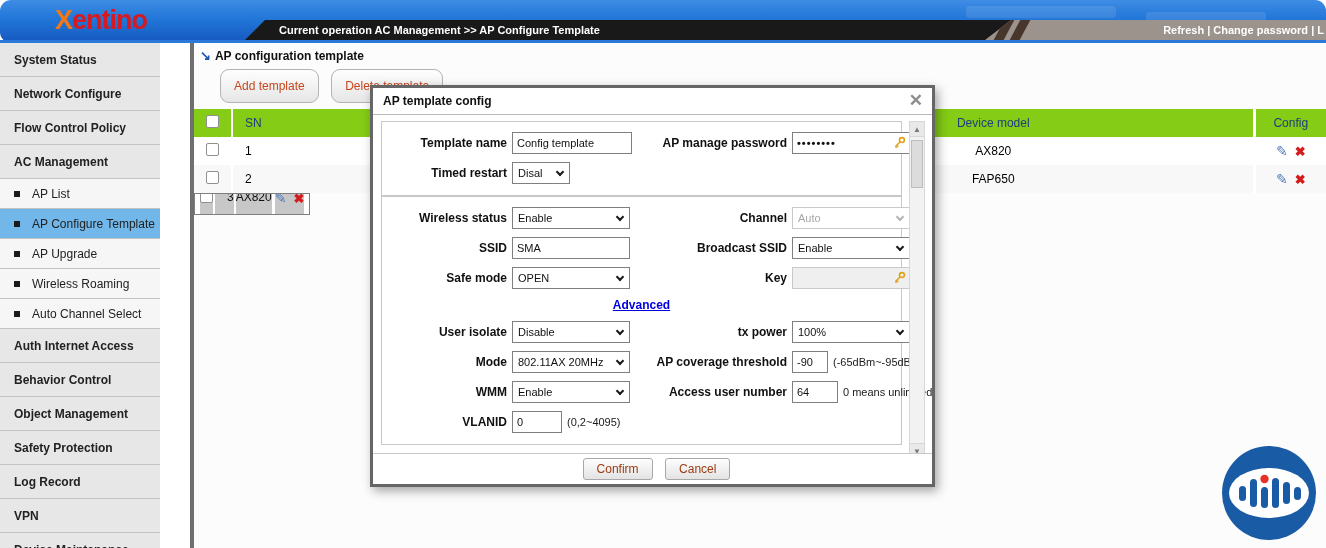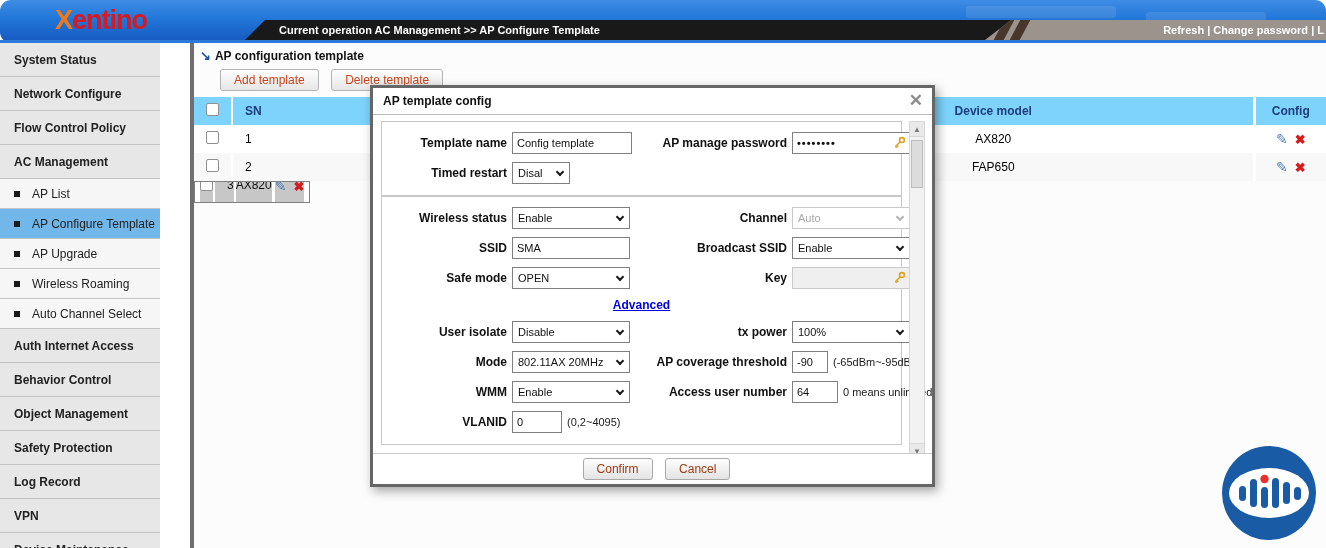--- a/index.html
+++ b/index.html
@@ -35,25 +35,25 @@
   .side-item.sub { height:30px; background:#f6f6f6; padding-left:14px; }
   .side-item.sub .bullet { width:6px; height:6px; background:#1a1a1a; margin-right:12px; flex:0 0 auto; }
   .side-item.active { background:#72b7ea; }
 
   
   .content { position:absolute; top:43px; left:194px; right:0; bottom:0; background:#fcfcfc; }
   .page-title { padding:5px 0 3px 6px; font-size:12px; font-weight:bold; color:#111; display:flex; align-items:center; }
   .pt-icon { color:#1a56b0; font-weight:bold; font-size:13px; margin-right:4px; }
   .toolbar { padding:3px 0 6px 26px; }
   .btn { display:inline-block; font-size:12px; color:#c8441c; background:linear-gradient(180deg,#fefefe,#e6e6e6);
-    border:1px solid #b3b3b3; border-radius:3px; padding:3px 13px; margin-right:8px; cursor:pointer; }
+    border:1px solid #b3b3b3; border-radius:9px; padding:9px 13px; margin-right:8px; cursor:pointer; }
 
   table.grid { width:100%; border-collapse:collapse; table-layout:fixed; }
   .grid td { height:28px; font-size:12px; vertical-align:middle; }
-  .grid .hdr td { background:#7dd3fc; color:#1d3d7c; font-weight:bold; }
+  .grid .hdr td { background:#84cc16; color:#1d3d7c; font-weight:normal; }
   .grid .r0 td { background:#ffffff; }
   .grid .r1 td { background:#f8f8f8; }
   .grid .sel td { background:#c7c7c7; }
   .cb { width:13px; height:13px; border:1px solid #909090; border-radius:2px; background:#fff; display:inline-block; cursor:pointer; }
   .cbcell { text-align:center; border-right:2px solid #fff; }
   .sncell { padding-left:12px; border-right:2px solid #fff; }
   .devcell { text-align:center; }
   .cfgcell { text-align:center; border-left:3px solid #fff; white-space:nowrap; }
   .edit-ic { color:#4a78b8; font-size:14px; cursor:pointer; margin-right:7px; }
   .del-ic { color:#d41c1c; font-size:13px; font-weight:bold; cursor:pointer; }

